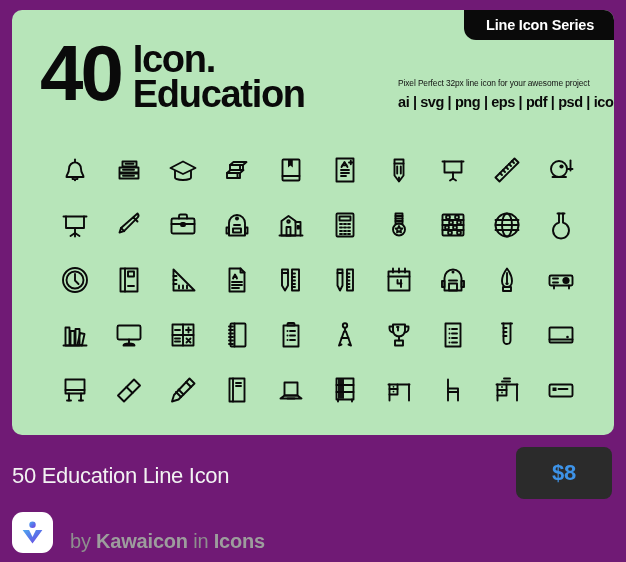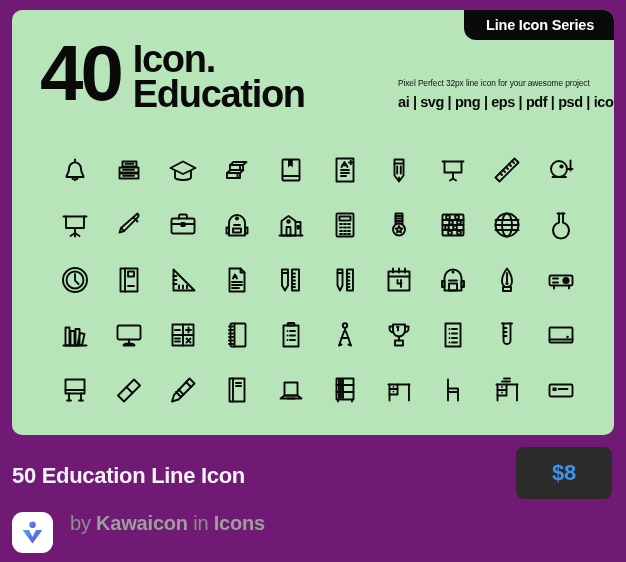--- a/index.html
+++ b/index.html
@@ -112,21 +112,21 @@
   }
   .icon-cell svg .solid { fill: #0a0a0a; stroke: none; }
 
   
   .footer { position: absolute; left: 0; top: 435px; width: 626px; height: 127px; }
 
   .item-title {
     position: absolute;
     left: 12px; top: 28px;
     font-size: 22px;
-    font-weight: bold;
+    font-weight: normal;
     color: #f2f2f2;
     letter-spacing: -0.3px;
   }
 
   .price-badge {
     position: absolute;
     right: 14px; top: 12px;
     width: 96px; height: 52px;
     background: #2b2b2b;
     border-radius: 8px;
@@ -135,21 +135,21 @@
   .price-label {
     color: #3d93e8;
     font-size: 22px;
     font-weight: bold;
     letter-spacing: -0.3px;
   }
 
   .author-row {
     position: absolute;
     left: 12px; top: 77px;
-    display: flex; align-items: flex-start;
+    display: flex; align-items: flex-end;
   }
   .author-avatar {
     width: 41px; height: 41px;
     background: #ffffff;
     border-radius: 11px;
     display: flex; align-items: center; justify-content: center;
     flex: 0 0 auto;
   }
   .author-avatar svg { width: 25px; height: 25px; display: block; }
 

